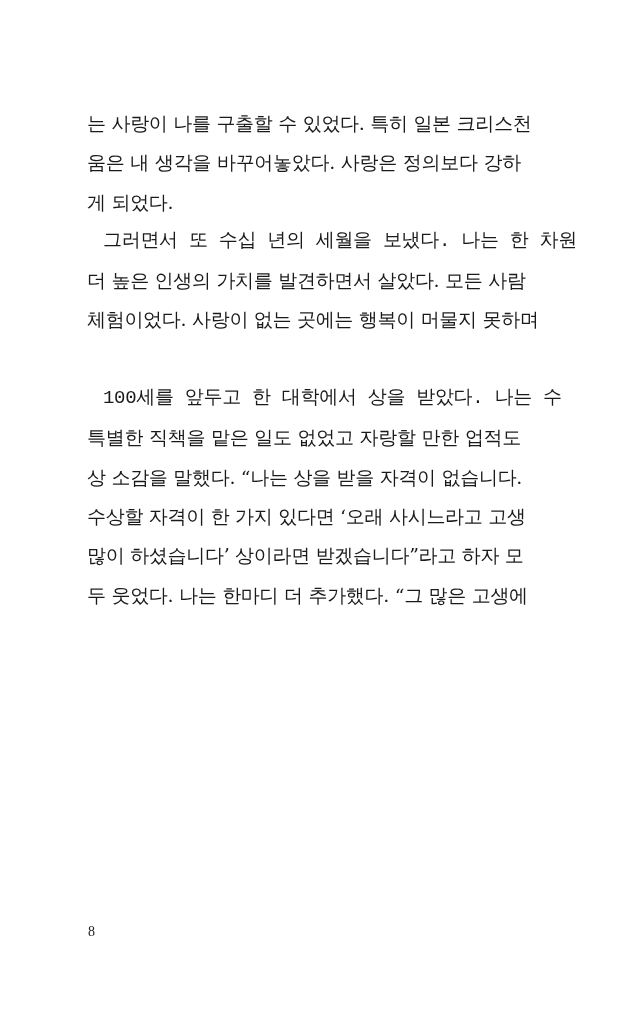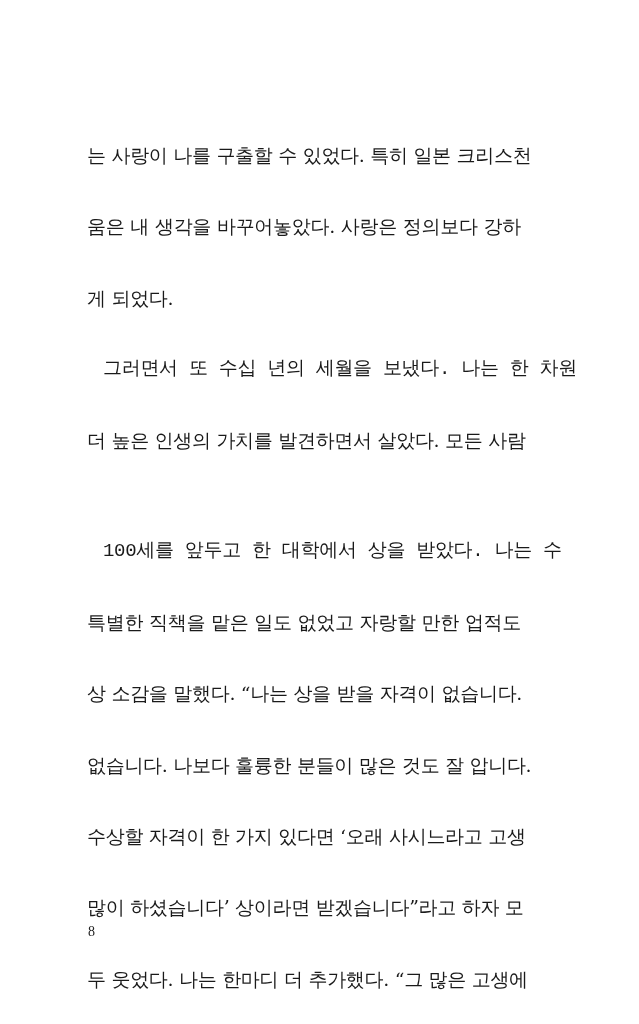--- a/index.html
+++ b/index.html
@@ -22,21 +22,20 @@
       width: 434px;
     }
     .line {
       height: 39.3px;
       line-height: 39.3px;
       font-size: 19px;
       white-space: nowrap;
       text-align: justify;
       text-align-last: justify;
       letter-spacing: -0.3px;
-      margin-top: 32px;
     }
     .line.last {
       text-align-last: left;
     }
     .line.indent {
       padding-left: 16px;
       font-family: Liberation Mono, monospace;
     }
     .para-gap {
       height: 39.3px;
@@ -55,26 +54,26 @@
 
 <div class="page-body">
   <div>
     <div class="line">는 사랑이 나를 구출할 수 있었다. 특히 일본 크리스천</div>
     <div class="line">움은 내 생각을 바꾸어놓았다. 사랑은 정의보다 강하</div>
     <div class="line last">게 되었다.</div>
   </div>
   <div>
     <div class="line indent">그러면서 또 수십 년의 세월을 보냈다. 나는 한 차원</div>
     <div class="line">더 높은 인생의 가치를 발견하면서 살았다. 모든 사람</div>
+    <div class="line">체험이었다. 사랑이 없는 곳에는 행복이 머물지 못하며</div>
   </div>
   <div class="para-gap"></div>
   <div>
     <div class="line indent">100세를 앞두고 한 대학에서 상을 받았다. 나는 수</div>
     <div class="line">특별한 직책을 맡은 일도 없었고 자랑할 만한 업적도</div>
     <div class="line">상 소감을 말했다. “나는 상을 받을 자격이 없습니다.</div>
-    <div class="line">없습니다. 나보다 훌륭한 분들이 많은 것도 잘 압니다.</div>
     <div class="line">수상할 자격이 한 가지 있다면 ‘오래 사시느라고 고생</div>
     <div class="line">많이 하셨습니다’ 상이라면 받겠습니다”라고 하자 모</div>
     <div class="line">두 웃었다. 나는 한마디 더 추가했다. “그 많은 고생에</div>
   </div>
 </div>
 
 <div class="page-number">8</div>
 
 </body></html>

